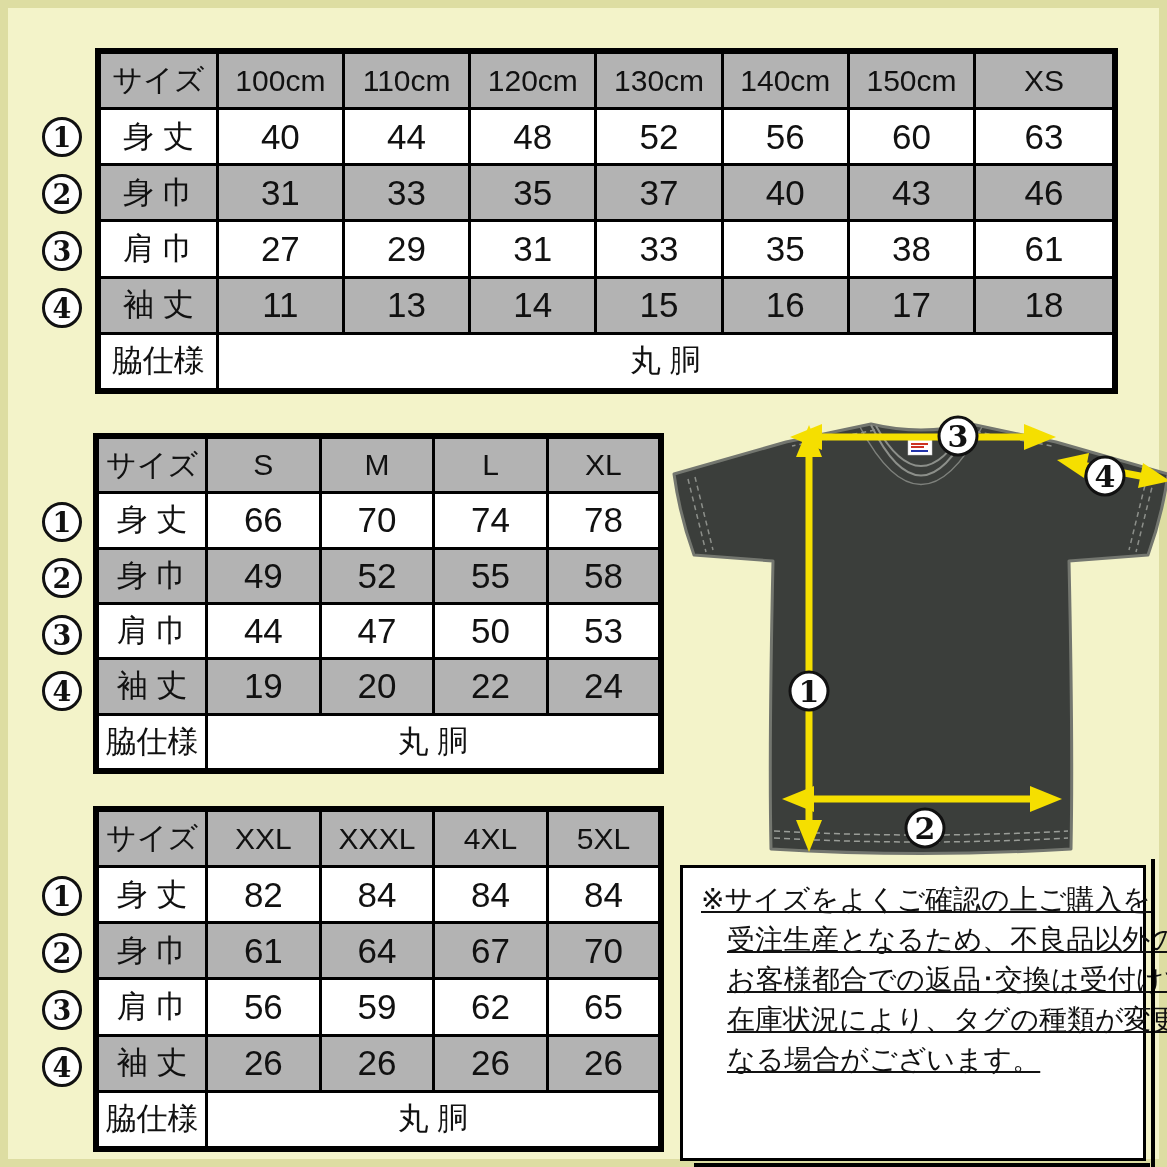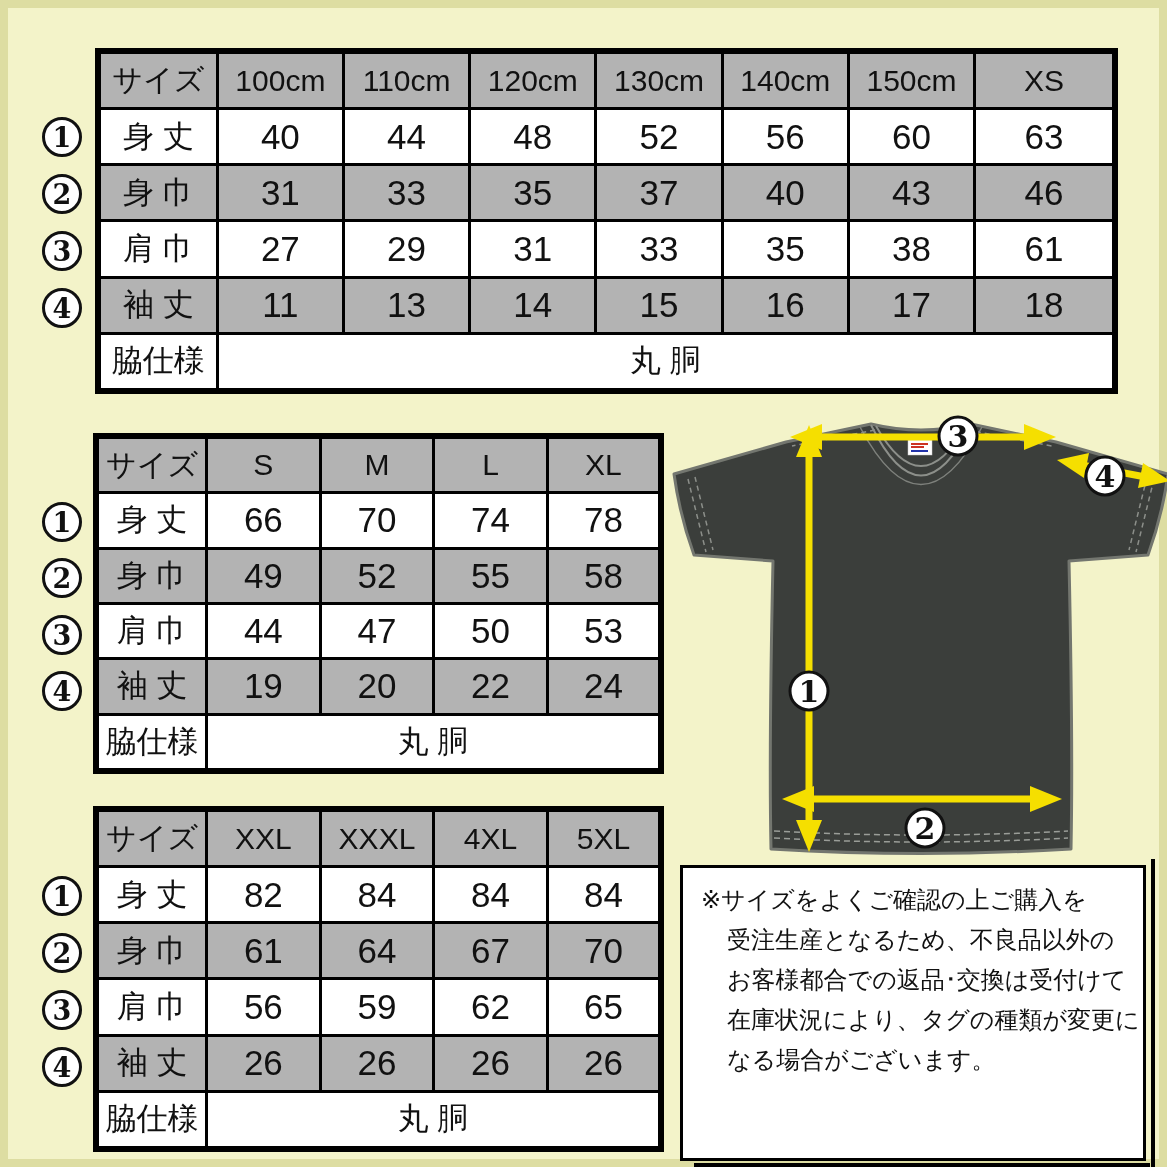--- a/index.html
+++ b/index.html
@@ -59,23 +59,24 @@
   }
   
   #shirt{position:absolute;left:660px;top:395px;width:505px;height:465px;}
   
   .note{
     position:absolute;left:672px;top:857px;width:466px;height:296px;
     background:#fff;border:3px solid #000;box-sizing:border-box;
     padding:12px 10px 0 18px;
   }
   .note-line{
-    font-size:24px;line-height:40px;
+    font-size:28px;line-height:40px;
     padding-left:26px;
     white-space:nowrap;
+    text-decoration:underline;
   }
   .note-line:first-child{padding-left:0;}
   .note-shadow-r{position:absolute;left:1143px;top:851px;width:4px;height:310px;background:#000;}
   .note-shadow-b{position:absolute;left:686px;top:1155px;width:456px;height:4px;background:#000;}
 </style>
 </head>
 <body>
 
 <div class="page">
 

